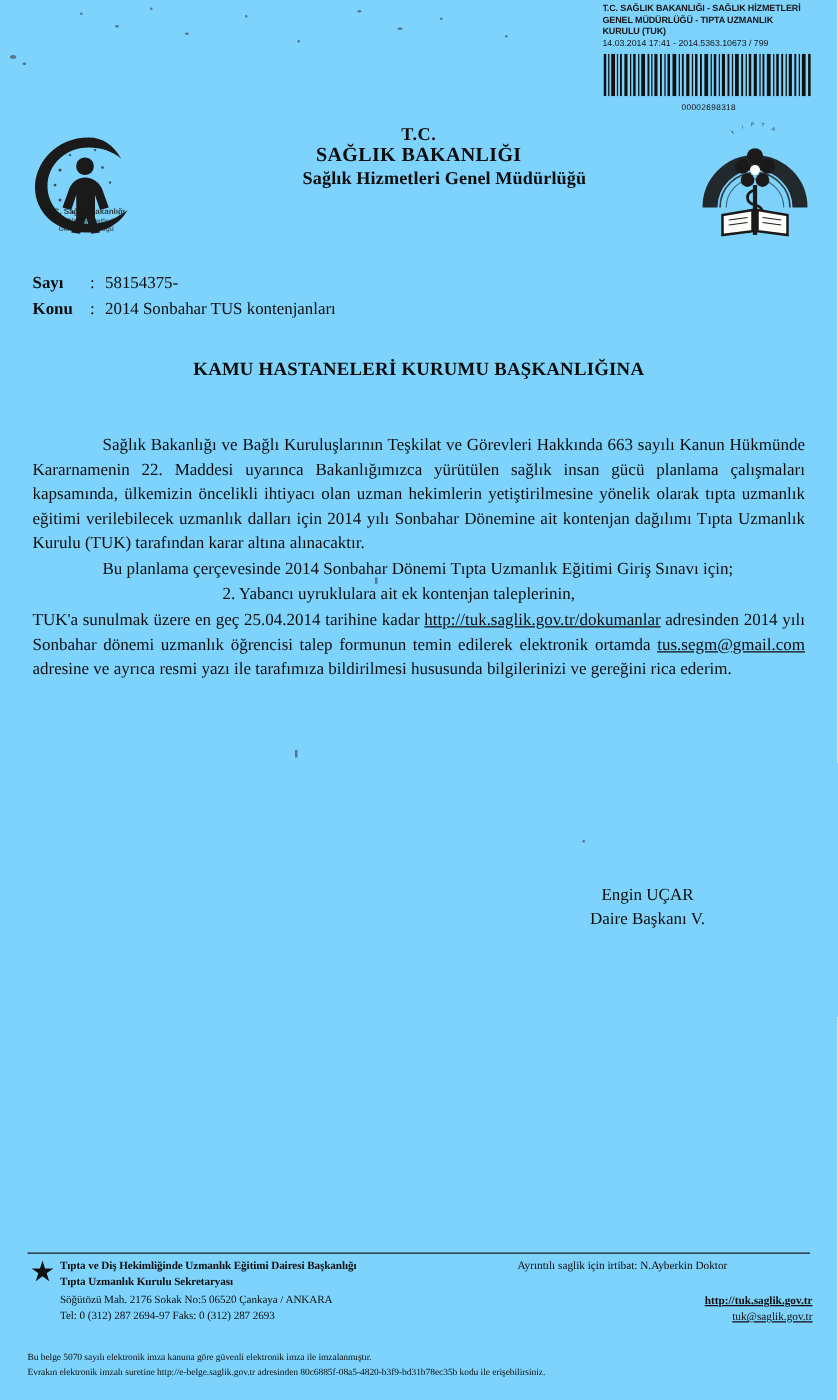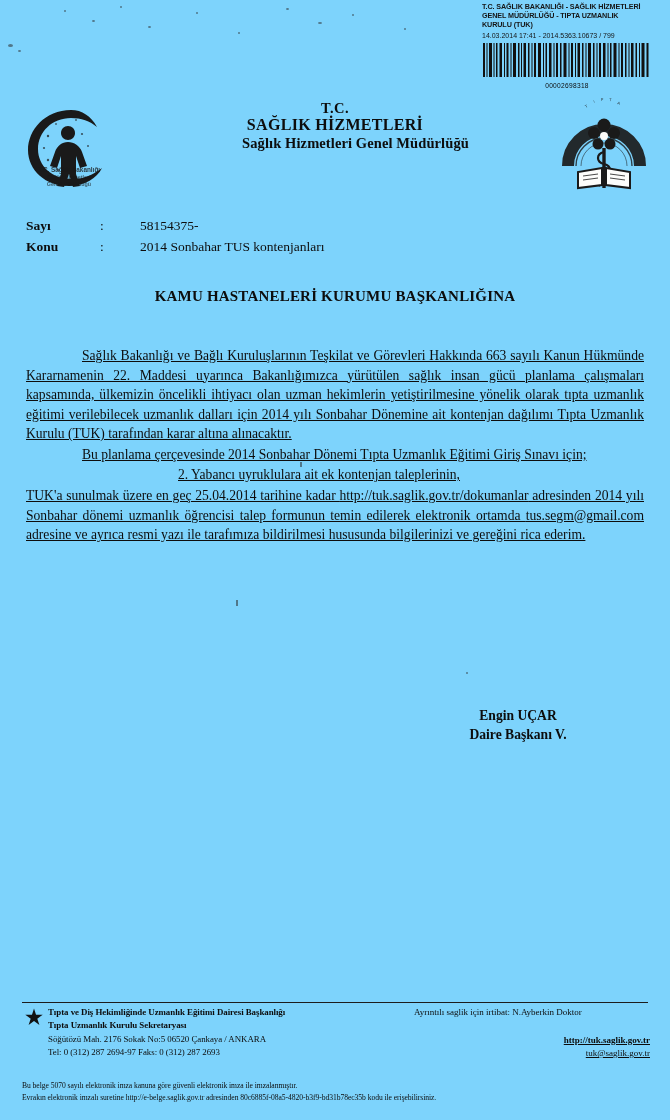--- a/index.html
+++ b/index.html
@@ -130,21 +130,21 @@
   }
 
   
   .meta {
     position: absolute;
     left: 26px;
     top: 216px;
     font-size: 13.5px;
     line-height: 1.52;
   }
-  .meta-row { display: flex; gap: 28px; }
+  .meta-row { display: flex; }
   .meta-key {
     font-weight: bold;
     width: 46px;
     flex: none;
   }
   .meta-sep { width: 12px; flex: none; }
   .meta-val { white-space: nowrap; }
 
   
   .addressee {
@@ -164,21 +164,20 @@
     left: 26px;
     top: 346px;
     width: 618px;
     font-size: 13.6px;
     line-height: 1.44;
     text-align: justify;
   }
   .body p {
     margin: 0 0 1px 0;
     text-indent: 56px;
-    text-decoration: underline;
   }
   .body p.noindent { text-indent: 0; }
   .list-item {
     text-indent: 0;
     margin: 0 0 1px 0;
     padding-left: 96px;
     text-align: left;
   }
   .lnk {
     text-decoration: underline;
@@ -187,21 +186,21 @@
   }
 
   
   .signature {
     position: absolute;
     left: 408px;
     top: 706px;
     width: 220px;
     text-align: center;
     font-size: 13.6px;
-    font-weight: bold;
+    font-weight: normal;
     line-height: 1.42;
   }
 
   
   .footer-rule {
     position: absolute;
     left: 22px;
     top: 1002px;
     width: 626px;
     height: 1px;
@@ -392,21 +391,21 @@
       <text x="30" y="16" transform="rotate(-32 30 16)">T</text>
       <text x="38" y="11" transform="rotate(-20 38 11)">I</text>
       <text x="45" y="9" transform="rotate(-8 45 9)">P</text>
       <text x="53" y="9" transform="rotate(6 53 9)">T</text>
       <text x="61" y="12" transform="rotate(20 61 12)">A</text>
     </g>
   </svg>
 
   <div class="masthead">
     <div class="mast-tc">T.C.</div>
-    <div class="mast-bakanlik">SAĞLIK HİZMETLERİ</div>
+    <div class="mast-bakanlik">SAĞLIK BAKANLIĞI</div>
     <div class="mast-genel">Sağlık Hizmetleri Genel Müdürlüğü</div>
   </div>
 
   <div class="meta">
     <div class="meta-row">
       <span class="meta-key">Sayı</span>
       <span class="meta-sep">:</span>
       <span class="meta-val">58154375-</span>
     </div>
     <div class="meta-row">

